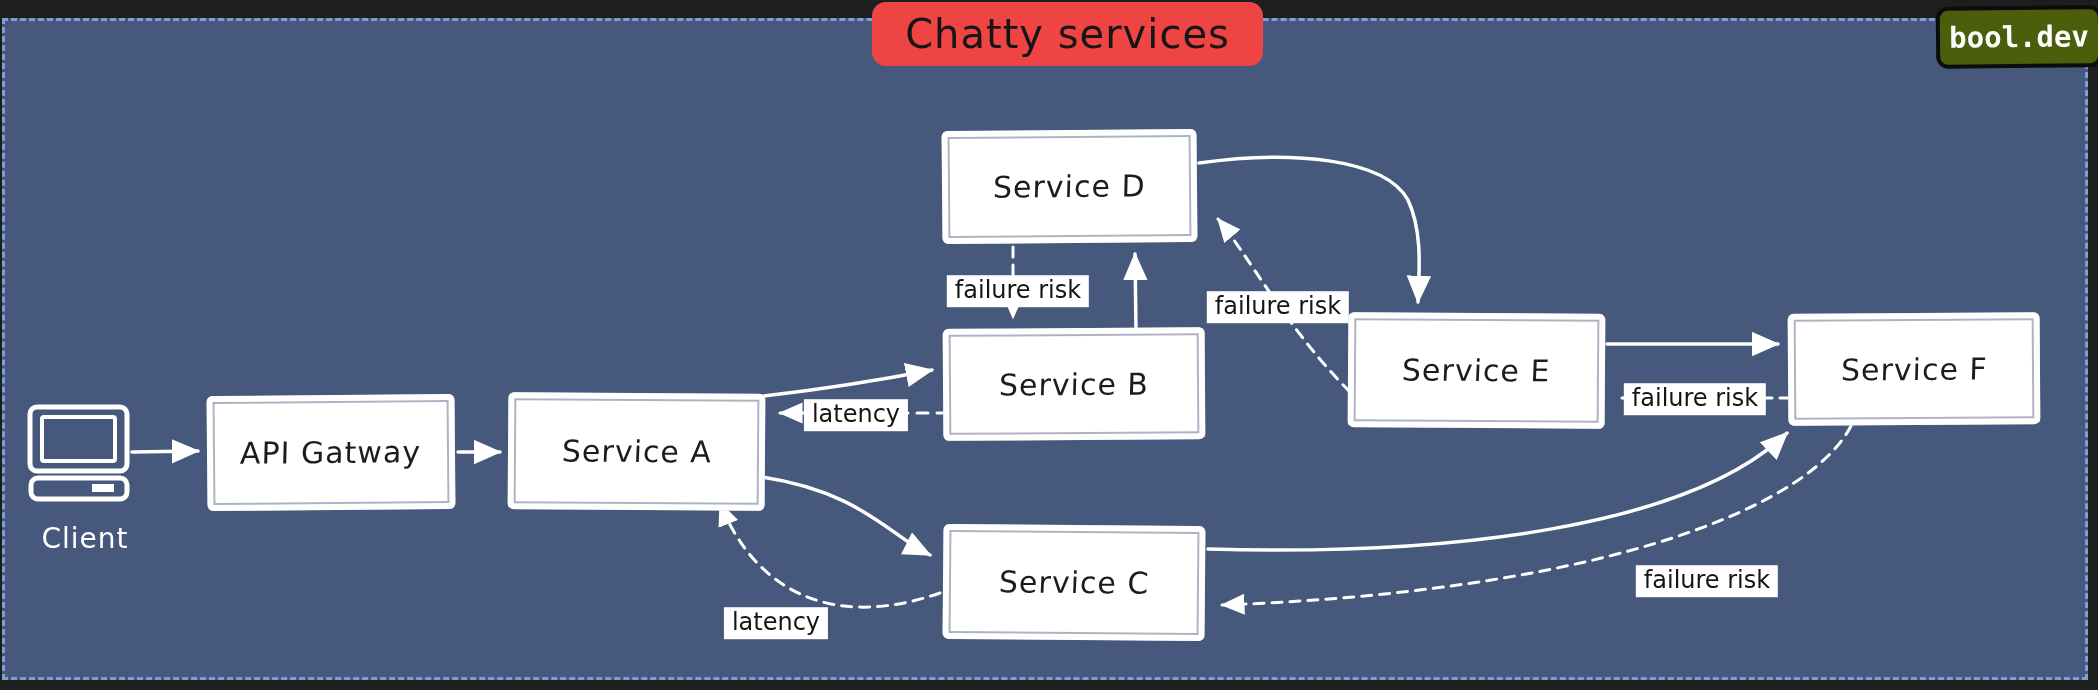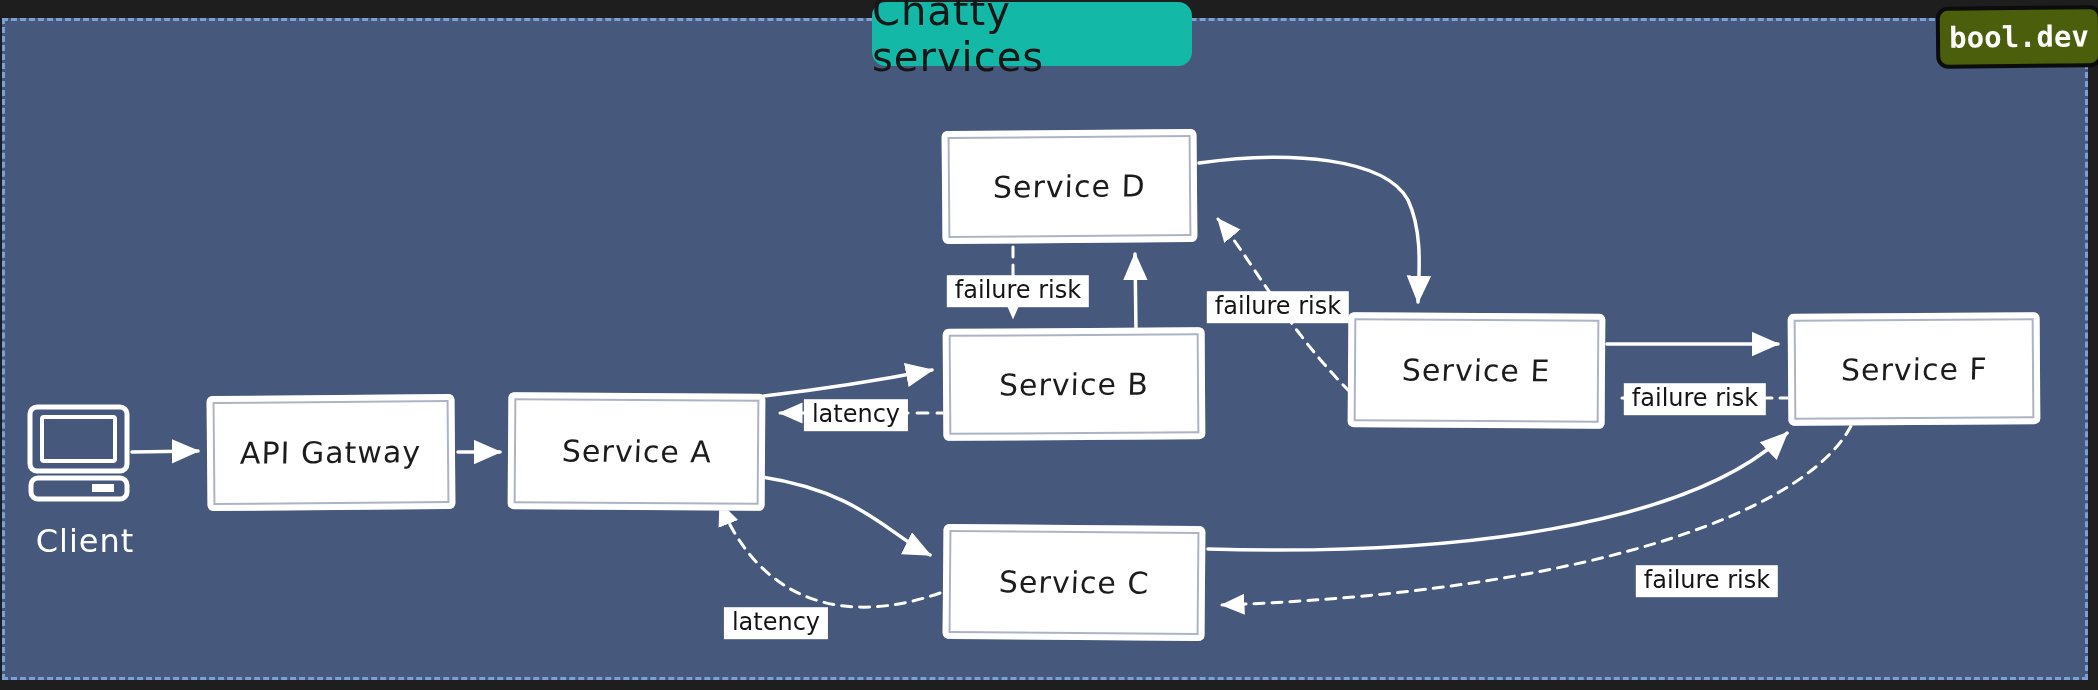--- a/index.html
+++ b/index.html
@@ -20,34 +20,34 @@
         box-shadow:inset 0 0 0 6px #ffffff,inset 0 0 0 8px rgba(70,88,123,.45);
         color:#1c1c1c;font-size:30px;letter-spacing:1px;}
   .node span{transform:skewX(-2deg);}
 
   
   .edge-label{position:absolute;z-index:4;transform:translate(-50%,-50%);
               background:#ffffff;color:#151515;font-size:24px;line-height:1.15;
               padding:2px 8px;white-space:nowrap;}
 
   
-  .title{position:absolute;left:872px;top:2px;width:320px;height:64px;z-index:5;
-         background:#14b8a6;border-radius:14px;display:flex;align-items:center;justify-content:center;
+  .title{position:absolute;left:872px;top:2px;width:391px;height:64px;z-index:5;
+         background:#ef4444;border-radius:14px;display:flex;align-items:center;justify-content:center;
          color:#161616;font-size:40px;letter-spacing:1px;}
 
   
   .badge{position:absolute;left:1936px;top:6px;width:158px;height:54px;z-index:6;
          background:#4a5e0b;border:4px solid #0c0c0c;border-radius:12px;
          display:flex;align-items:center;justify-content:center;
          color:#ffffff;font-size:29px;font-weight:bold;
          font-family:"DejaVu Sans Mono","Liberation Mono",monospace;
          transform:rotate(-0.6deg);}
 
   .client-label{position:absolute;left:30px;top:522px;width:110px;z-index:3;
-                color:#ffffff;font-size:32px;text-align:center;letter-spacing:1px;}
+                color:#ffffff;font-size:28px;text-align:center;letter-spacing:1px;}
 </style>
 </head>
 <body>
 
 <div class="canvas"></div>
 
 <div class="title">
   <span>Chatty services</span>
 </div>
 

